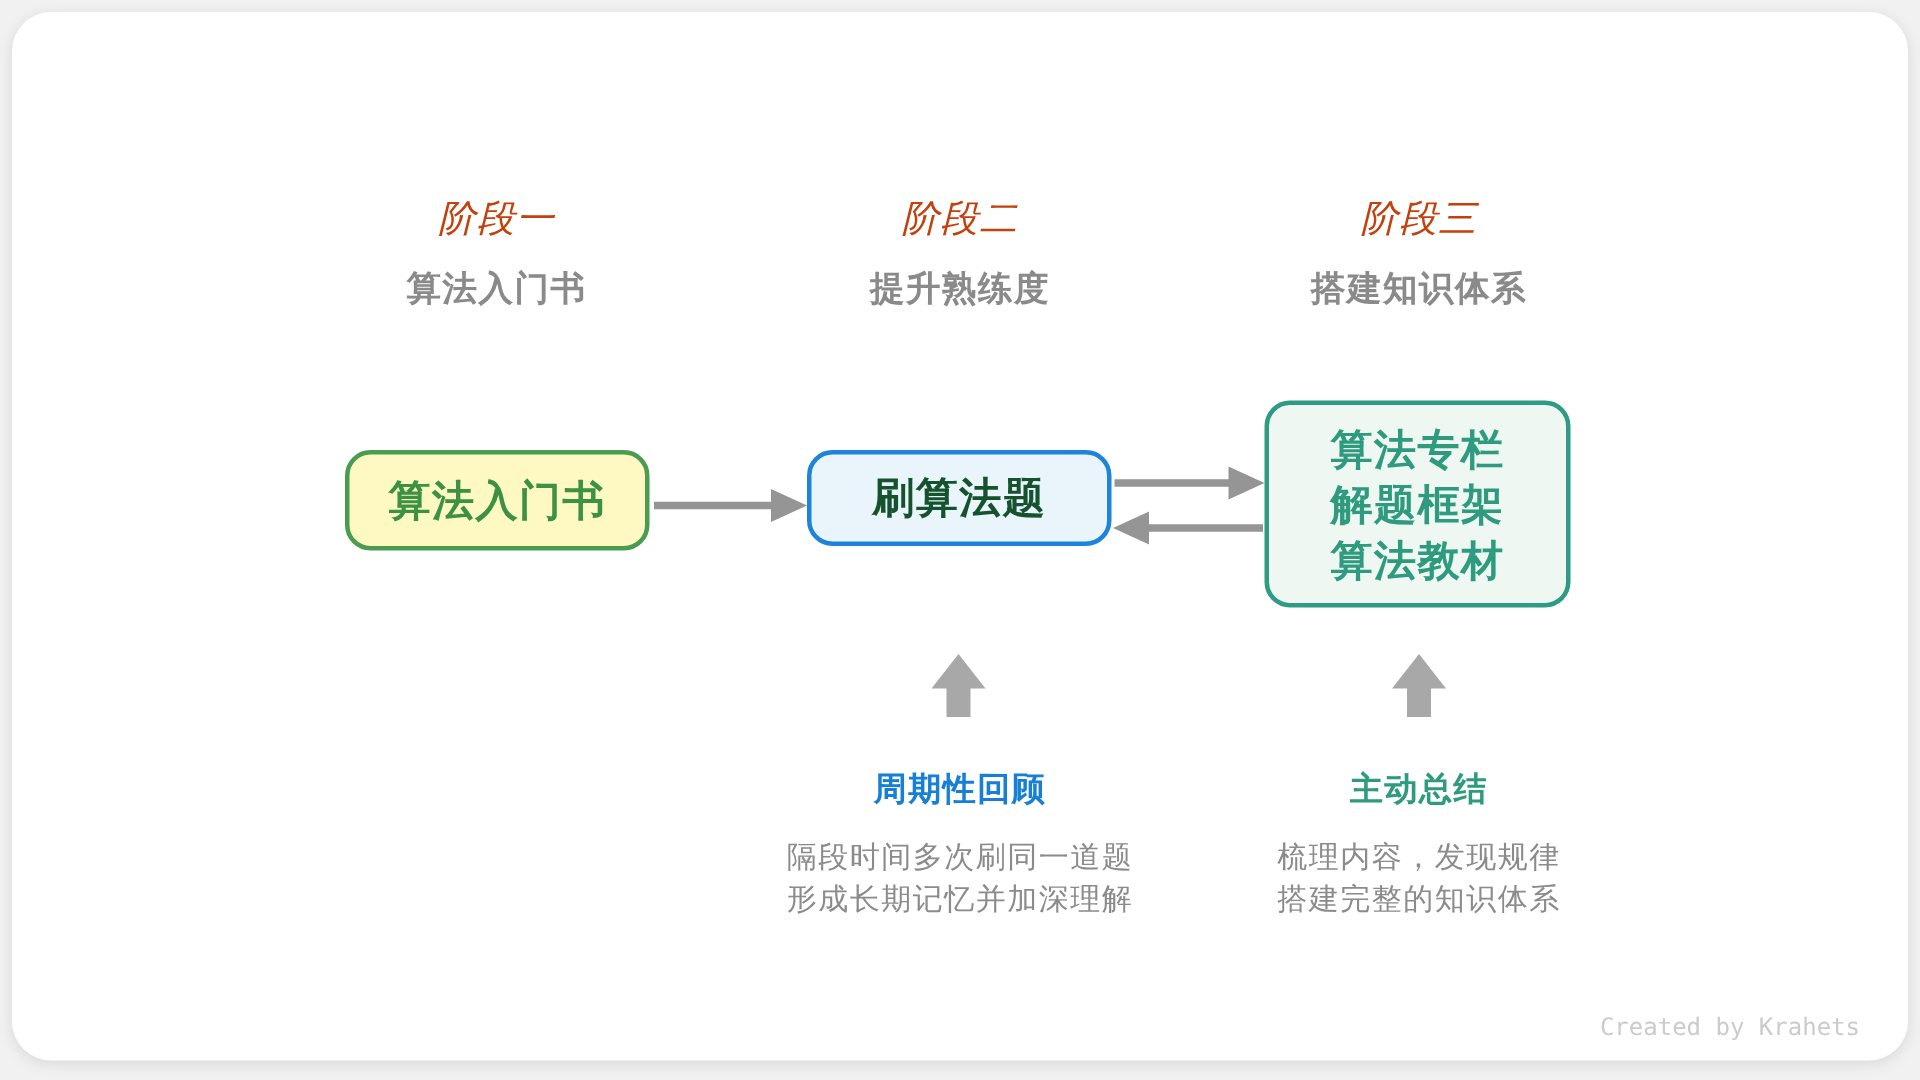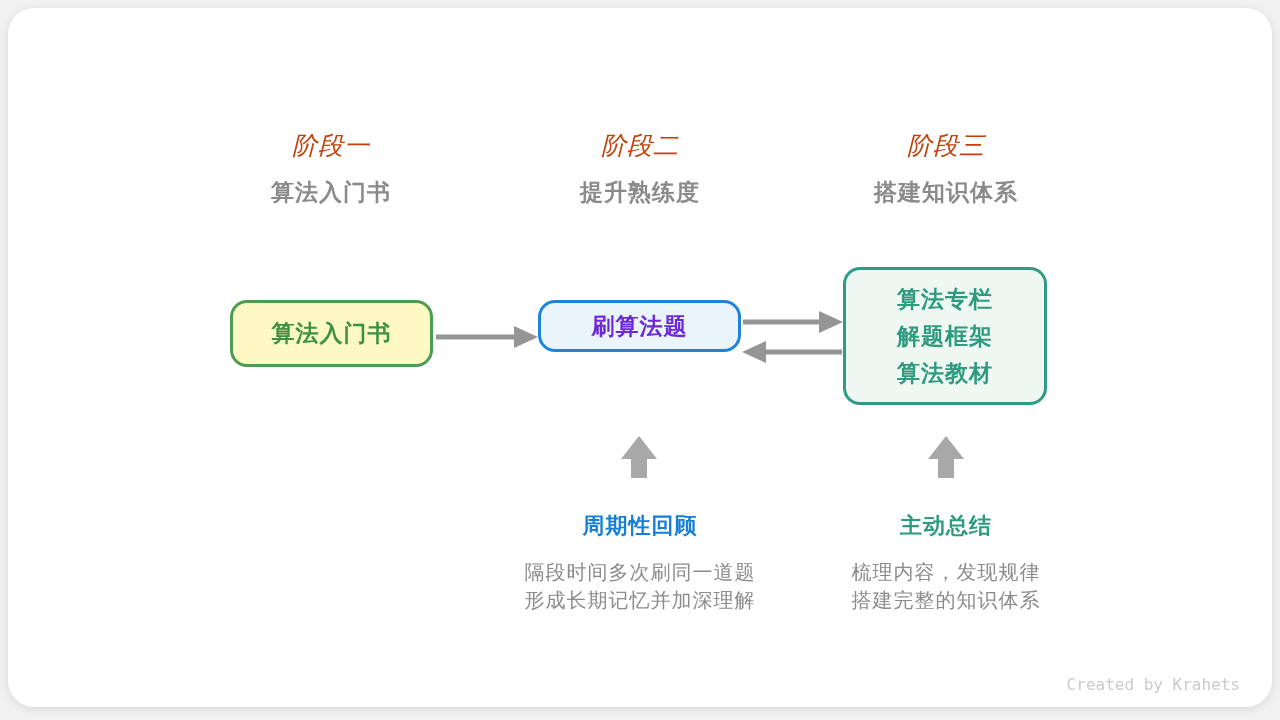--- a/index.html
+++ b/index.html
@@ -26,29 +26,29 @@
   .stage-sub {
     top: 177px; font-size: 23px; font-weight: bold; color: #8a8a8a; letter-spacing: 1px;
   }
   .col1 { left: 331px; }
   .col2 { left: 640px; }
   .col3 { left: 946px; }
 
   .node {
     box-sizing: border-box;
     display: flex; flex-direction: column; align-items: center; justify-content: center;
-    border-radius: 17px; font-weight: bold; font-size: 23px; letter-spacing: 1px;
+    border-radius: 17px; font-weight: bold; font-size: 28px; letter-spacing: 1px;
   }
   .node-1 {
     left: 230px; top: 300px; width: 203px; height: 67px;
     border: 3px solid #4a9c50; background: #fef9c3; color: #3c9142;
   }
   .node-2 {
-    left: 538px; top: 300px; width: 203px; height: 52px;
-    border: 3px solid #1d84da; background: #eaf4fb; color: #6d28d9;
+    left: 538px; top: 300px; width: 203px; height: 64px;
+    border: 3px solid #1d84da; background: #eaf4fb; color: #14532d;
   }
   .node-3 {
     left: 843px; top: 267px; width: 204px; height: 138px;
     border: 3px solid #2f9b85; background: #eff7f3; color: #2e9b7f;
   }
   .node-3 .line { line-height: 37px; }
 
   svg.arrow-layer {
     position: absolute; left: 0; top: 0; width: 1280px; height: 720px;
     pointer-events: none;

